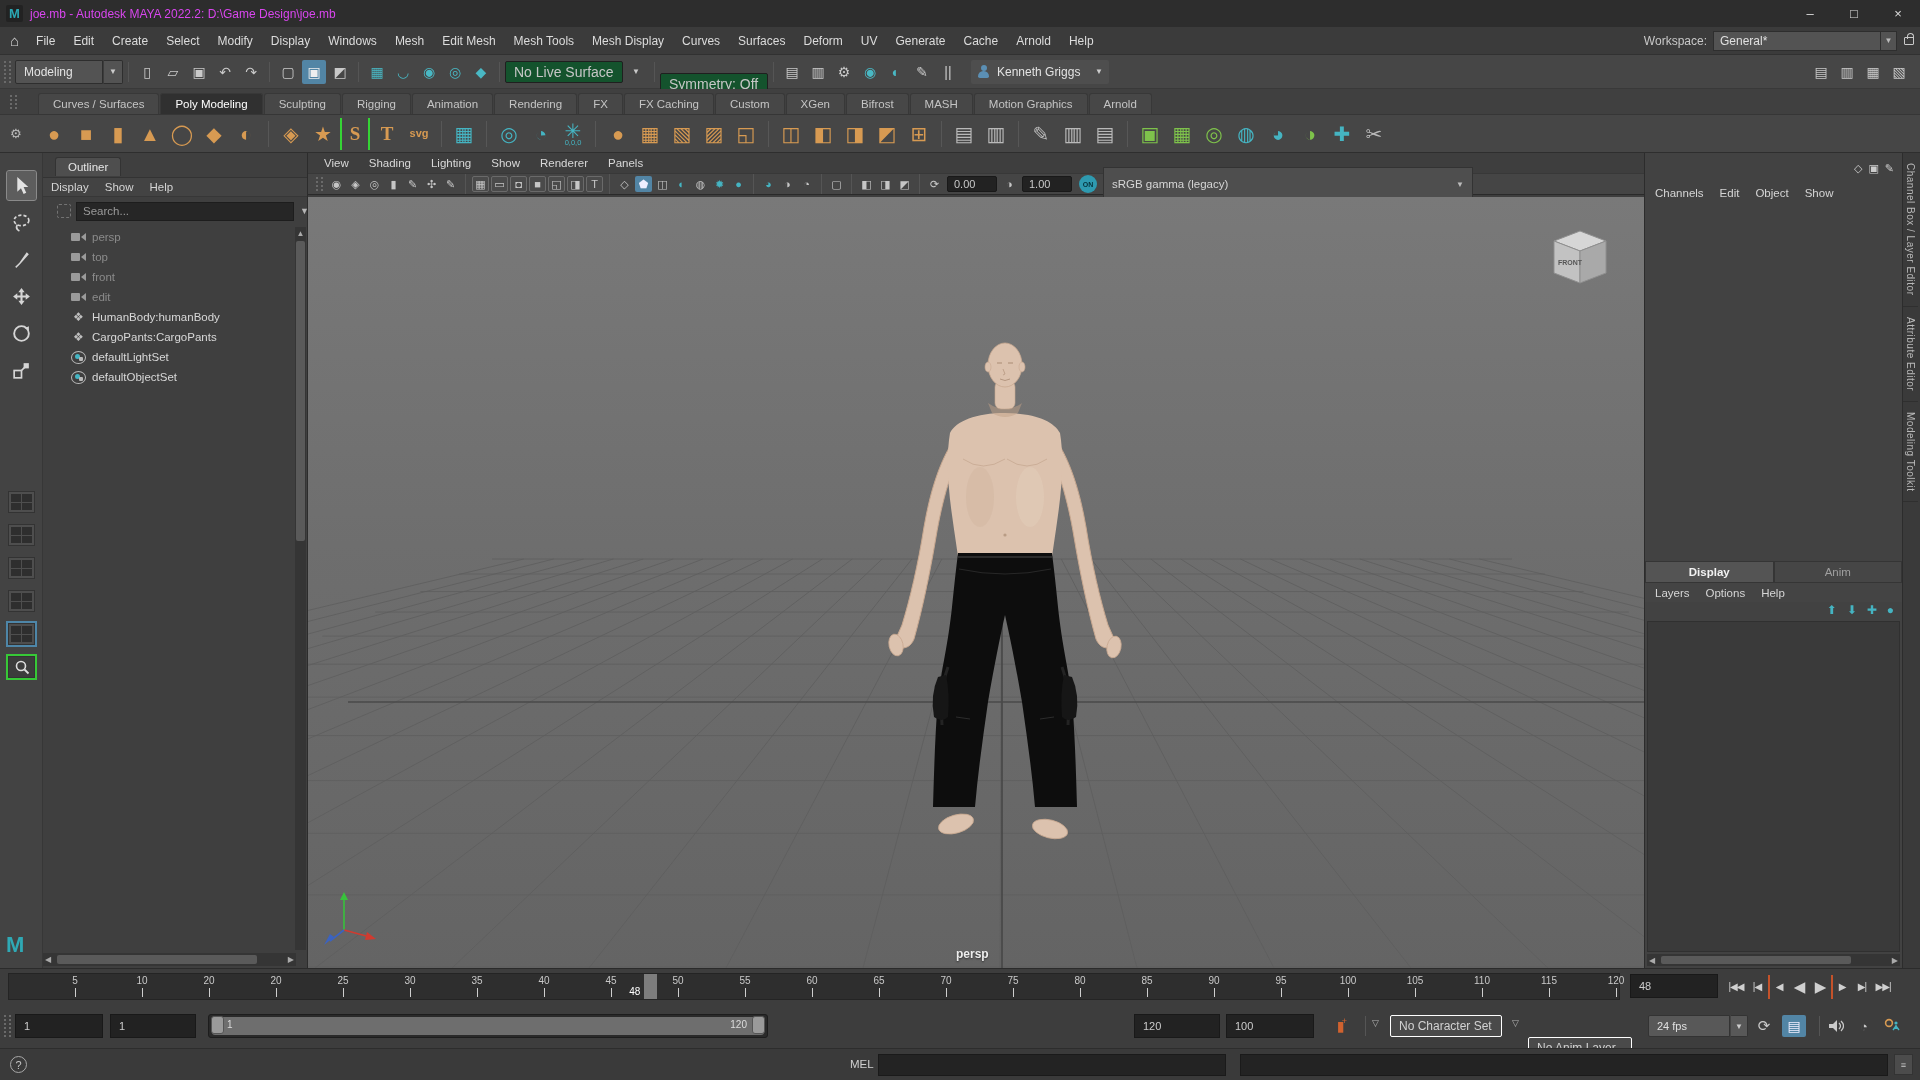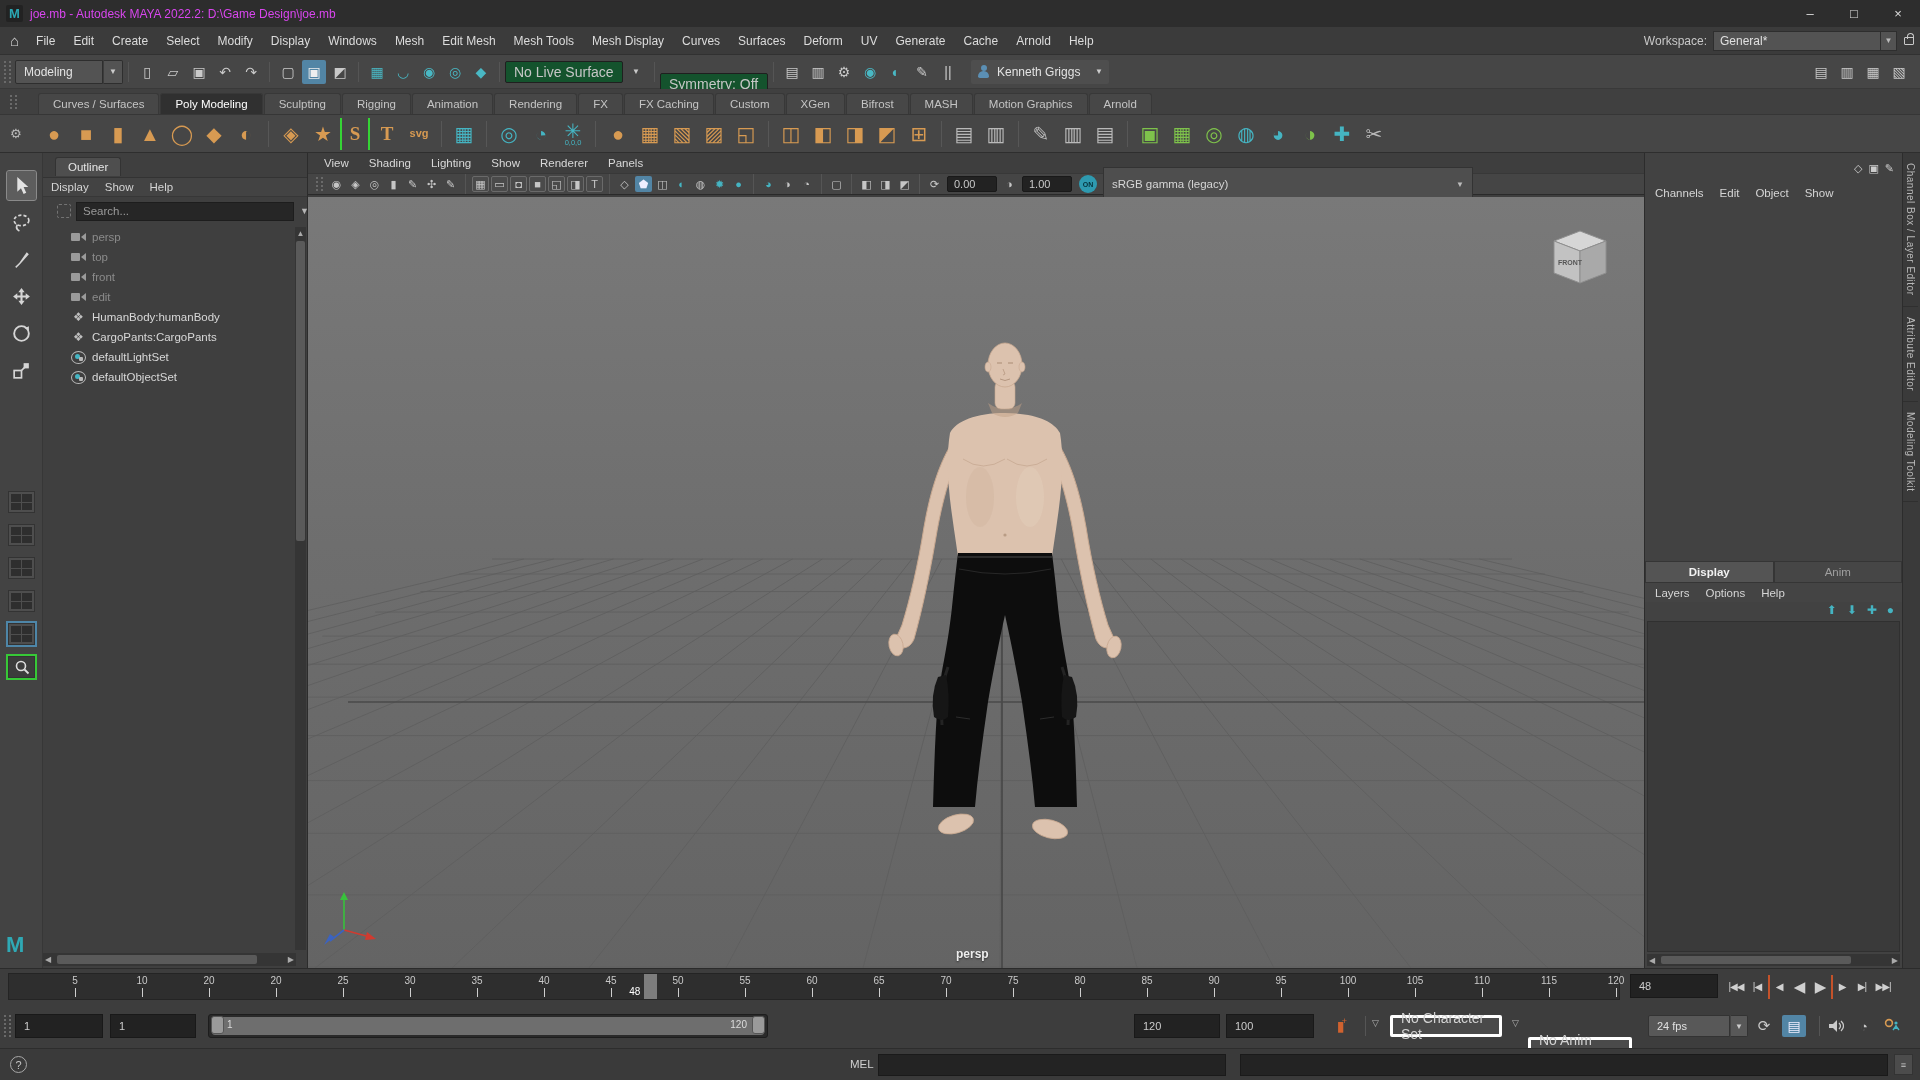--- a/index.html
+++ b/index.html
@@ -149,21 +149,21 @@
 
   
   #rangerow { position:absolute; left:0; top:1004px; width:1920px; height:44px; background:#3d3d3d; }
   .rr-field { position:absolute; top:10px; height:24px; background:#222; border:1px solid #191919; color:#ccc; display:flex; align-items:center; padding-left:8px; font-size:11px; }
   #range-slider { position:absolute; left:208px; top:10px; width:560px; height:24px; background:#2a2a2a; border:1px solid #1d1d1d; border-radius:3px; }
   #range-track { position:absolute; left:3px; top:2px; right:3px; bottom:2px; background:#6e6e6e; border-radius:3px; }
   .range-handle { position:absolute; top:1px; width:13px; height:18px; background:#9a9a9a; border-radius:3px; border:1px solid #555; }
   #range-start-label { position:absolute; left:18px; top:4px; font-size:10px; color:#dcdcdc; }
   #range-end-label { position:absolute; right:20px; top:4px; font-size:10px; color:#dcdcdc; }
   .rr-dd { position:absolute; top:14px; color:#b5b5b5; font-size:9px; }
-  .rr-chip { position:absolute; top:11px; height:22px; background:#4a4a4a; border:3px solid #ffffff; border-radius:2px; display:flex; align-items:center; padding:0 8px; color:#d2d2d2; font-size:14px; }
+  .rr-chip { position:absolute; top:11px; height:22px; background:#4a4a4a; border:1px solid #ffffff; border-radius:2px; display:flex; align-items:center; padding:0 8px; color:#d2d2d2; font-size:12px; }
   #fps-select { position:absolute; left:1648px; top:11px; width:82px; height:22px; background:#585858; border:1px solid #333; display:flex; align-items:center; padding:0 8px; color:#e0e0e0; font-size:11px; border-radius:2px 0 0 2px; }
   #fps-arrow { position:absolute; left:1730px; top:11px; width:18px; height:22px; background:#585858; border:1px solid #333; border-left:1px solid #444; display:flex; align-items:center; justify-content:center; color:#ccc; font-size:8px; border-radius:0 2px 2px 0; }
   .rr-ico { position:absolute; top:11px; width:24px; height:22px; display:flex; align-items:center; justify-content:center; font-size:14px; color:#c9c9c9; border-radius:2px; }
 
   
   #cmdline { position:absolute; left:0; top:1048px; width:1920px; height:32px; background:#3a3a3a; border-top:1px solid #2d2d2d; }
   #help-icon { position:absolute; left:10px; top:7px; width:17px; height:17px; border:1.5px solid #a8a8a8; border-radius:50%; color:#c5c5c5; font-size:11px; display:flex; align-items:center; justify-content:center; }
   #mel-label { position:absolute; left:850px; top:9px; color:#cfcfcf; font-size:11.5px; }
   #mel-input { position:absolute; left:878px; top:5px; width:348px; height:22px; background:#232323; border:1px solid #1a1a1a; }
   #mel-response { position:absolute; left:1240px; top:5px; width:648px; height:22px; background:#232323; border:1px solid #1a1a1a; }

